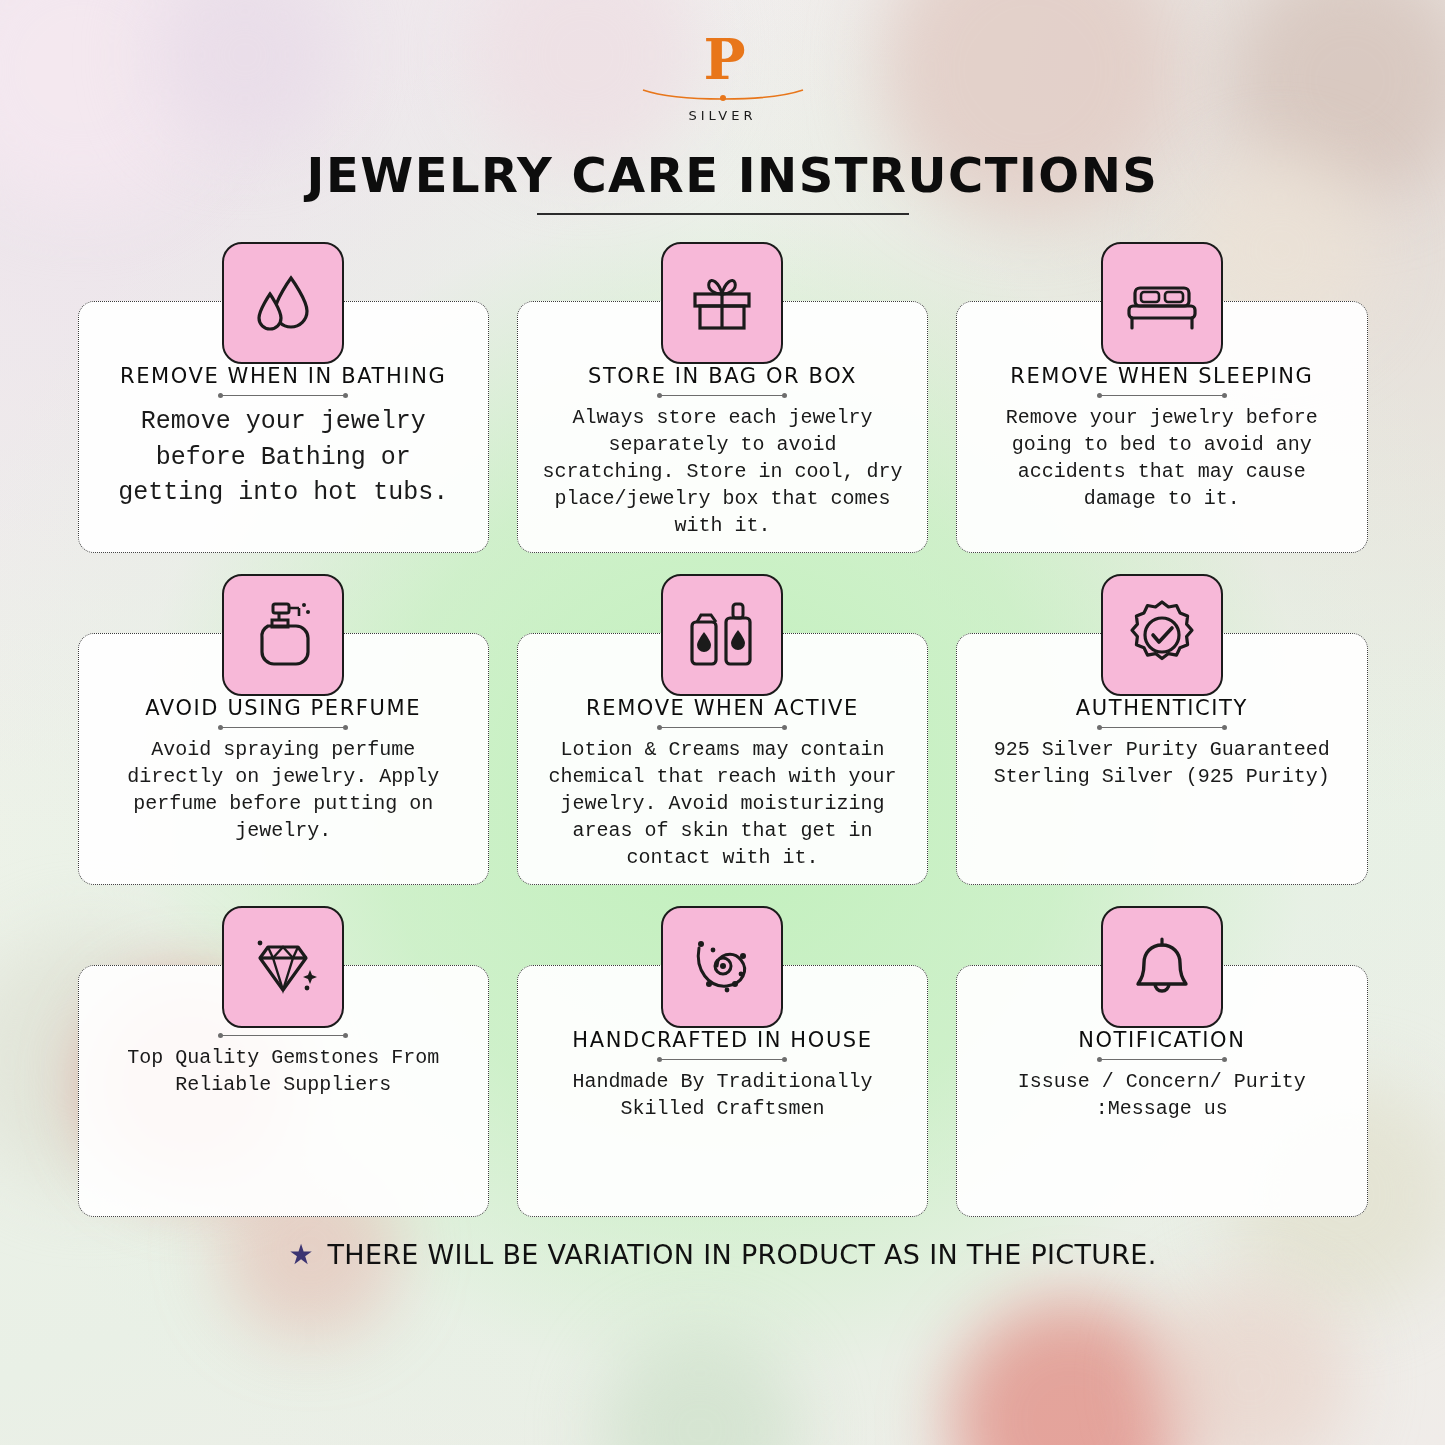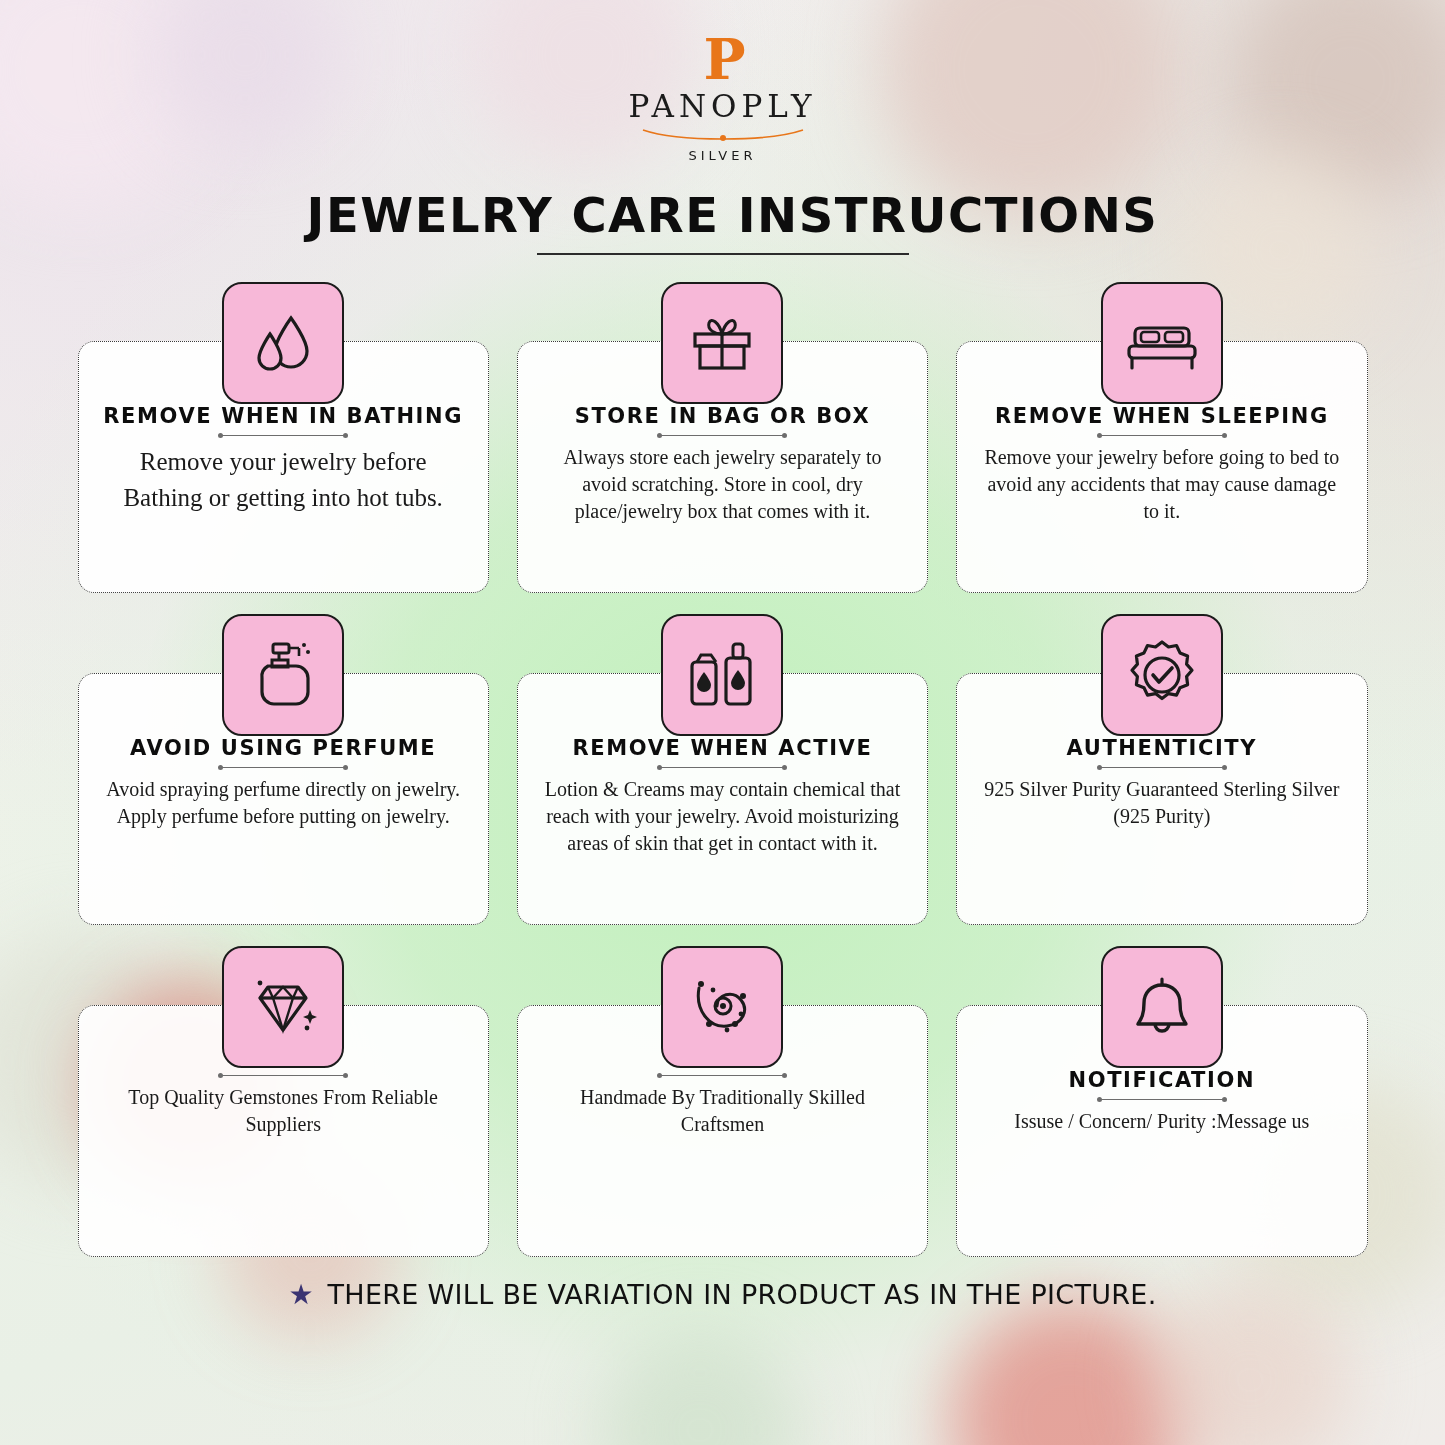--- a/index.html
+++ b/index.html
@@ -119,21 +119,21 @@
     background: #f7b8d8;
     border: 2px solid #1b1b1b;
     border-radius: 20px;
     display: flex;
     align-items: center;
     justify-content: center;
   }
   .icon-box svg { display: block; }
   .card-title {
     font-family: "DejaVu Sans", sans-serif;
-    font-weight: bold;
+    font-weight: normal;
     font-size: 21px;
     letter-spacing: 1.6px;
     color: #0d0d0d;
     white-space: nowrap;
   }
   .card-rule {
     width: 126px;
     height: 1px;
     background: #6d6d6d;
     margin: 7px auto 8px;
@@ -144,21 +144,21 @@
     position: absolute;
     top: -2px;
     width: 5px;
     height: 5px;
     background: #6d6d6d;
     border-radius: 50%;
   }
   .card-rule::before { left: -2px; }
   .card-rule::after { right: -2px; }
   .card-text {
-    font-family: Liberation Serif, serif;
+    font-family: Liberation Mono, monospace;
     font-size: 19px;
     line-height: 1.35;
     color: #1a1a1a;
   }
   
   .t-big .card-text { font-size: 25px; line-height: 1.42; }
   .t-mid .card-text { font-size: 20px; }
   
   .footer {
     margin-top: 22px;
@@ -192,21 +192,20 @@
   <div class="blob" style="left:220px;top:1160px;width:180px;height:180px;background:rgba(226,150,140,0.35);"></div>
   <div class="blob" style="left:950px;top:1300px;width:240px;height:240px;background:rgba(220,90,80,0.5);"></div>
   <div class="blob" style="left:1230px;top:1080px;width:230px;height:230px;background:rgba(226,224,206,0.75);"></div>
   <div class="blob" style="left:1150px;top:1280px;width:200px;height:200px;background:rgba(232,206,196,0.6);"></div>
   <div class="blob" style="left:600px;top:1330px;width:200px;height:200px;background:rgba(200,222,196,0.6);"></div>
 
   <div class="content">
 
     <div class="logo-wrap">
       <div class="logo-mark">P</div>
-      <div class="logo-name">PANOPLY</div>
       <svg class="logo-swoosh" viewBox="0 0 170 16">
         <path d="M5 4 C40 16, 130 16, 165 4" stroke="#e8761a" stroke-width="1.6" fill="none"></path>
         <circle cx="85" cy="12" r="3" fill="#e8761a"></circle>
       </svg>
       <div class="logo-sub">SILVER</div>
     </div>
 
     <div class="title">JEWELRY CARE INSTRUCTIONS</div>
     <div class="title-rule"></div>
 
@@ -324,20 +323,21 @@
             <circle cx="40" cy="36" r="3" fill="#1b1b1b"></circle>
             <circle cx="18" cy="14" r="3" fill="#1b1b1b"></circle>
             <circle cx="26" cy="54" r="3" fill="#1b1b1b"></circle>
             <circle cx="52" cy="54" r="3" fill="#1b1b1b"></circle>
             <circle cx="60" cy="26" r="3" fill="#1b1b1b"></circle>
             <circle cx="58" cy="44" r="2.4" fill="#1b1b1b"></circle>
             <circle cx="30" cy="20" r="2.4" fill="#1b1b1b"></circle>
             <circle cx="44" cy="60" r="2.4" fill="#1b1b1b"></circle>
           </svg>
         </div>
+        <div class="card-title">HANDCRAFTED IN HOUSE</div>
         <div class="card-rule"></div>
         <div class="card-text">Handmade By Traditionally Skilled Craftsmen</div>
       </div>
 
       <div class="card t-mid">
         <div class="icon-box">
           <svg width="74" height="76" viewBox="0 0 74 76">
             <path d="M37 10 v6" stroke="#1b1b1b" stroke-width="3.2" stroke-linecap="round"></path>
             <path d="M37 16 c-11 0 -18 8 -18 18 0 12 -3 16 -6 21 h48 c-3 -5 -6 -9 -6 -21 0 -10 -7 -18 -18 -18Z" fill="none" stroke="#1b1b1b" stroke-width="3.4" stroke-linejoin="round"></path>
             <path d="M30 55 a7 7 0 0 0 14 0" fill="none" stroke="#1b1b1b" stroke-width="3.4"></path>

